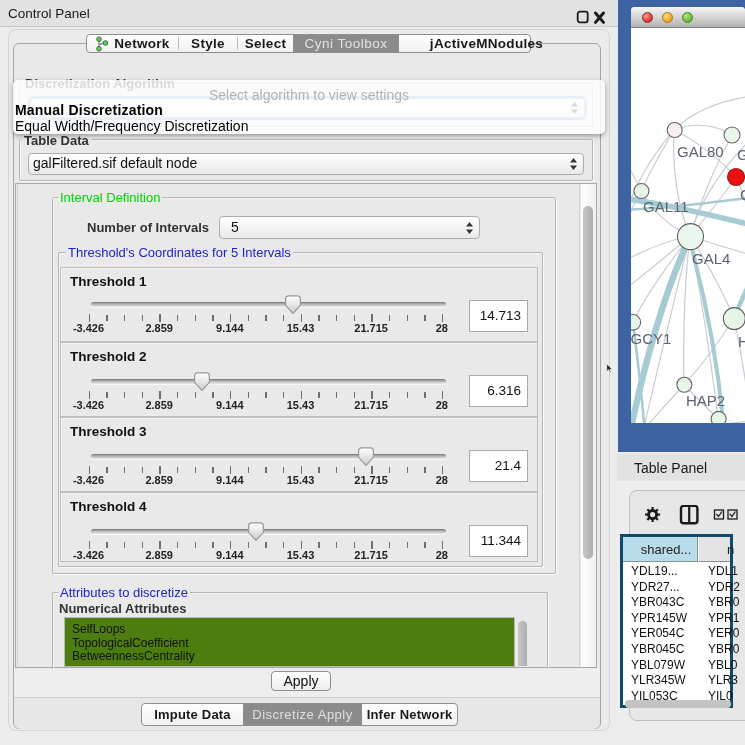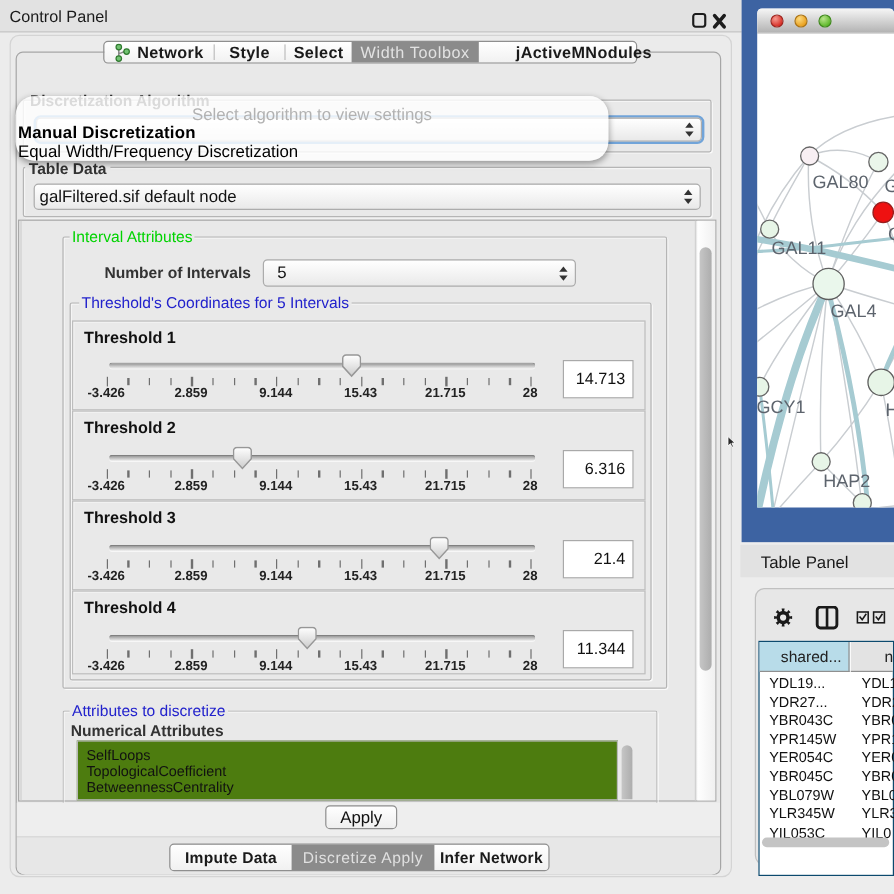--- a/index.html
+++ b/index.html
@@ -16,21 +16,21 @@
 #toptabs .sel { background:#8b8b8b; color:#e2e2e2; font-weight:normal; letter-spacing:0.5px; }
 
 #panel { left:13px; top:43px; width:588px; height:686px; border:1px solid #a6a6a6; border-radius:6px; background:#e9e9e9; }
 .grouplab { position:absolute; font-size:13px; font-weight:bold; color:#333; background:#e9e9e9; padding:0 3px; }
 .groupbox { position:absolute; border:1px solid #b5b5b5; border-radius:2px; box-shadow:1px 1px 0 rgba(255,255,255,0.75), inset 1px 1px 0 rgba(255,255,255,0.55); }
 
 .combo { position:absolute; border:1px solid #acacac; border-radius:4px; background:linear-gradient(#ffffff,#e9e9e9); font-size:14px; color:#111; }
 .combo .txt { position:absolute; left:4px; top:calc(50% - 1px); transform:translateY(-50%); }
 .combo .arrs { position:absolute; right:5px; top:50%; transform:translateY(-50%); }
 
-#popup { left:13px; top:80px; width:494px; height:54px; background:rgba(255,255,255,0.82); border-radius:16px; box-shadow:0 2px 5px rgba(0,0,0,0.35); z-index:10; font-size:14px; }
+#popup { left:13px; top:80px; width:592px; height:54px; background:rgba(255,255,255,0.82); border-radius:5px; box-shadow:0 2px 5px rgba(0,0,0,0.35); z-index:10; font-size:14px; }
 
 #scrollpane { left:15px; top:183px; width:582px; height:485px; border:1px solid #a9a9a9; background:#e9e9e9; }
 .bluelab { color:#2222cc; font-size:13px; position:absolute; background:#e9e9e9; padding:0 2px; }
 .greenlab { color:#00d300; font-size:13px; position:absolute; background:#e9e9e9; padding:0 2px; }
 .tblock { position:absolute; border:1px solid #bdbdbd; background:#e9e9e9; box-shadow:inset 1px 1px 0 rgba(255,255,255,0.5); }
 .tblock .hd { position:absolute; left:9px; top:6px; font-size:13.5px; font-weight:bold; color:#111; }
 .ticklab { position:absolute; font-size:11px; font-weight:bold; color:#222; transform:translateX(-50%); }
 .valbox { position:absolute; border:1px solid #a9a9a9; background:#fff; font-size:13.5px; color:#111; text-align:right; padding-right:6px; }
 .track { position:absolute; height:5px; border-radius:2.5px; background:linear-gradient(#9a9a9a,#c9c9c9 55%,#ededed); border-top:1px solid #818181; box-shadow:0 1px 0 #f7f7f7; }
 .tick { position:absolute; width:1.5px; background:#6f6f6f; }
@@ -42,21 +42,21 @@
 #bottabs .tab { display:flex; align-items:center; justify-content:center; height:100%; }
 #bottabs .sel { background:#8b8b8b; color:#e0e0e0; font-weight:normal; letter-spacing:0.5px; }
 
 #desktop { left:618px; top:0; width:127px; height:452px; background:#3d63a2; }
 #netwin { left:631px; top:7px; width:114px; height:416px; background:#ffffff; border-radius:4px 4px 0 0; }
 #nettitle { position:absolute; left:0; top:0; width:100%; height:21px; background:linear-gradient(#f6f6f6,#b3b3b3); border-bottom:1px solid #7e7e7e; border-radius:4px 4px 0 0; }
 .light { position:absolute; top:4.5px; width:11px; height:11px; border-radius:50%; }
 #tablepanel { left:617px; top:452px; width:128px; height:293px; background:#ededed; }
 #tptitle { position:absolute; left:0; top:2px; width:100%; height:27px; background:#e2e2e2; font-size:14px; color:#1a1a1a; }
 #tpbody { position:absolute; left:12px; top:38px; width:120px; height:231px; background:#e7e7e7; border:1px solid #c0c0c0; border-radius:8px 0 0 8px; }
-#tptable { position:absolute; left:15px; top:82px; width:113px; height:196px; background:#fff; border:1px solid #0c4a6e; font-size:12px; }
+#tptable { position:absolute; left:3px; top:82px; width:113px; height:174px; background:#fff; border:3px solid #0c4a6e; font-size:12px; }
 </style>
 </head>
 <body>
 <div class="abs" id="titlebar">
     <div class="t">Control Panel</div>
   </div>
 
 <svg class="abs" style="left:576px; top:10px;" width="40" height="16" viewBox="0 0 40 16">
   <rect x="1.7" y="1.7" width="10" height="10.6" fill="none" stroke="#1c1c1c" stroke-width="1.8" rx="2"></rect>
   <path d="M19.5,3 L27.5,12.4 M27.5,3 L19.5,12.4" stroke="#1c1c1c" stroke-width="3" stroke-linecap="round"></path>
@@ -70,21 +70,21 @@
         <path d="M4,4.5 v7" stroke="#888" stroke-width="1.3" fill="none"></path>
         <path d="M4,8.5 c3,0 3,-1.5 5,-1.5" stroke="#888" stroke-width="1.3" fill="none"></path>
         <circle cx="4" cy="3.2" r="2.3" fill="#72c272" stroke="#2f7a2f" stroke-width="1"></circle>
         <circle cx="4" cy="12.8" r="2.3" fill="#72c272" stroke="#2f7a2f" stroke-width="1"></circle>
         <circle cx="10.5" cy="7" r="2.3" fill="#72c272" stroke="#2f7a2f" stroke-width="1"></circle>
       </svg>Network</div>
   <div class="sep"></div>
   <div class="tab" style="width:58px;">Style</div>
   <div class="sep"></div>
   <div class="tab" style="width:55px;">Select</div>
-  <div class="tab sel" style="width:106px;">Width Toolbox</div>
+  <div class="tab sel" style="width:106px;">Cyni Toolbox</div>
   <div class="tab" style="width:131px;padding-left:44px;">jActiveMNodules</div>
 </div>
 
 <div class="groupbox" style="left:19px; top:83px; width:574px; height:44px;"></div>
 <div class="grouplab" style="left:22px; top:76px; color:#333; background:transparent;">Discretization Algorithm</div>
 
 <div class="abs" style="left:28px; top:96px; width:559px; height:24px; border:2.5px solid #71a4d9; border-radius:6px;"></div>
 <div class="combo" style="left:30px; top:98px; width:555px; height:20px;">
   <svg class="arrs" width="9" height="14" viewBox="0 0 9 14">
       <path d="M4.5,1 L8,5.4 H1 Z" fill="#333"></path>
@@ -107,21 +107,21 @@
     </svg>
 </div>
 
 <div class="abs" id="scrollpane"></div>
 <div class="abs" style="left:17px; top:184px; width:1px; height:483px; background:#cfcfcf;"></div>
 <div class="abs" style="left:579px; top:184px; width:1px; height:483px; background:#d2d2d2;"></div>
 <div class="abs sbtrack" style="left:581px; top:184px; width:15px; height:483px;"></div>
 <div class="abs sbthumb" style="left:583px; top:206px; width:10px; height:353px;"></div>
 
 <div class="groupbox" style="left:52px; top:197px; width:504px; height:377px;"></div>
-<div class="greenlab" style="left:58px; top:190px;">Interval Attributes</div>
+<div class="greenlab" style="left:58px; top:190px;">Interval Definition</div>
 <div class="grouplab" style="left:84px; top:220px; background:transparent;">Number of Intervals</div>
 <div class="combo" style="left:219px; top:216px; width:261px; height:23px;">
   <div class="txt" style="left:11px;">5</div>
   <svg class="arrs" width="9" height="14" viewBox="0 0 9 14">
       <path d="M4.5,1 L8,5.4 H1 Z" fill="#333"></path>
       <path d="M4.5,13 L1,8.6 H8 Z" fill="#333"></path>
     </svg>
 </div>
 
 <div class="groupbox" style="left:58px; top:252px; width:485px; height:315px;"></div>

